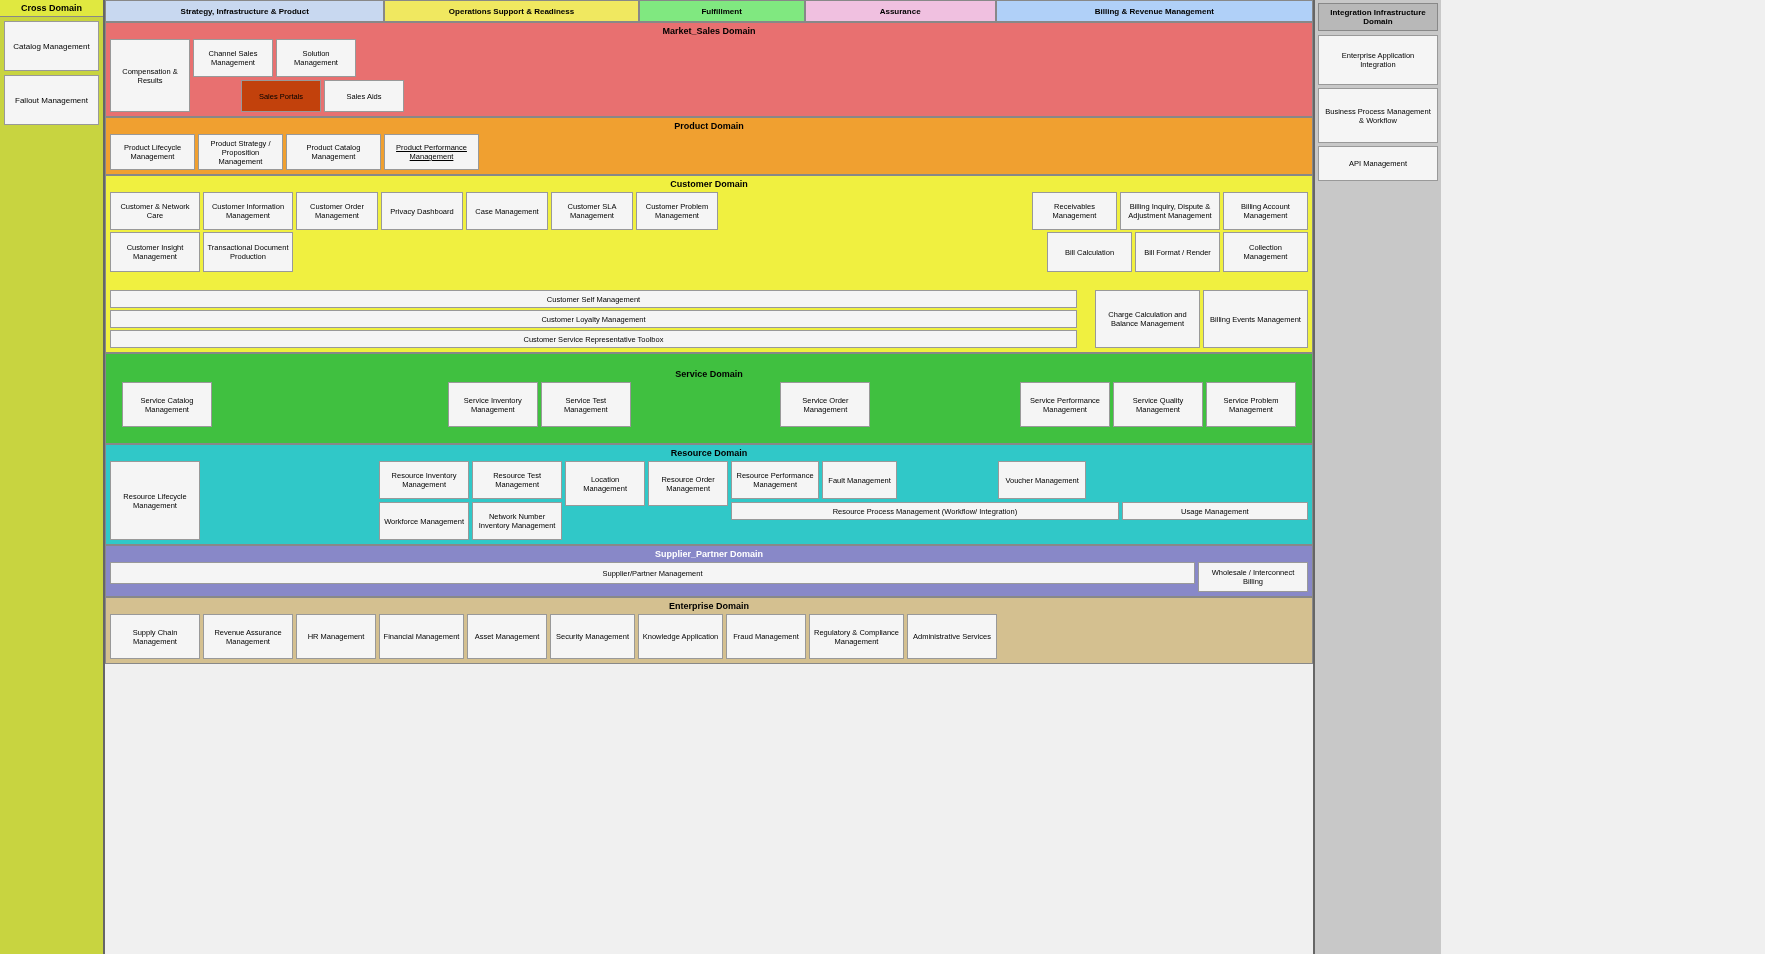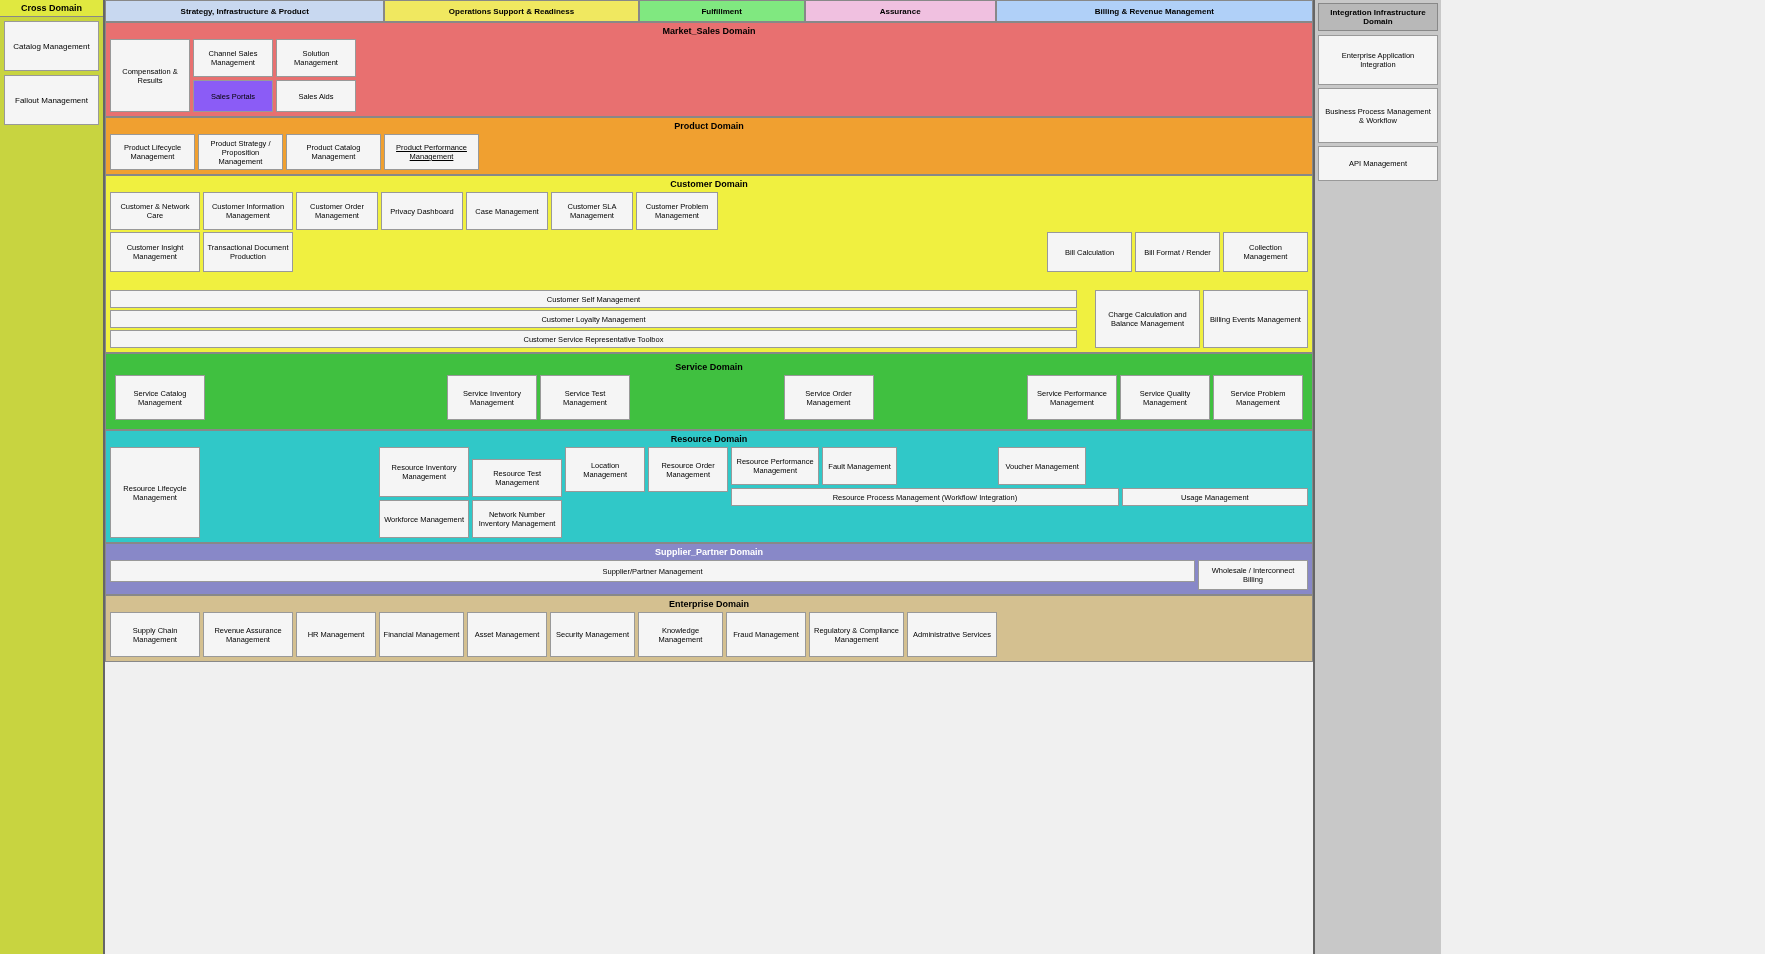--- a/index.html
+++ b/index.html
@@ -80,21 +80,21 @@
 
         <div style="display:flex; flex-direction:column; gap:3px; width:80px; flex-shrink:0;">
           <div style="background:#f5f5f5; border:1px solid #999; padding:3px; text-align:center; font-size:7.5px; min-height:38px; flex:1; display:flex; align-items:center; justify-content:center;">Compensation &amp; Results</div>
         </div>
         <div style="display:flex; flex-direction:column; gap:3px; flex:1.5;">
           <div style="display:flex; gap:3px;">
             <div style="background:#f5f5f5; border:1px solid #999; padding:3px; text-align:center; font-size:7.5px; width:80px; min-height:38px; display:flex; align-items:center; justify-content:center;">Channel Sales Management</div>
             <div style="background:#f5f5f5; border:1px solid #999; padding:3px; text-align:center; font-size:7.5px; width:80px; min-height:38px; display:flex; align-items:center; justify-content:center;">Solution Management</div>
           </div>
           <div style="display:flex; gap:3px;">
-            <div style="background:#8b5cf6; border:1px solid #999; padding:3px; text-align:center; font-size:7.5px; width:80px; min-height:32px; display:flex; align-items:center; justify-content:center;">Sales Portals</div>
+            <div style="background:#c2410c; border:1px solid #999; padding:3px; text-align:center; font-size:7.5px; width:80px; min-height:32px; display:flex; align-items:center; justify-content:center;margin-left:48px;">Sales Portals</div>
             <div style="background:#f5f5f5; border:1px solid #999; padding:3px; text-align:center; font-size:7.5px; width:80px; min-height:32px; display:flex; align-items:center; justify-content:center;">Sales Aids</div>
           </div>
         </div>
         <div style="flex:2.5;"></div>
       </div>
     </div>
 
     <div style="background:#f0a030; border:1px solid #888; flex-shrink:0; padding:2px;">
       <div style="text-align:center; font-weight:bold; font-size:9px; padding:1px;">Product Domain</div>
       <div style="display:flex; gap:3px; padding:2px;">
@@ -112,20 +112,25 @@
             <div style="background: rgb(245, 245, 245); border: 1px solid rgb(153, 153, 153); padding: 3px; text-align: center; font-size: 7.5px; width: 90px; min-height: 38px; display: flex; align-items: center; justify-content: center;">Customer &amp; Network Care</div>
             <div style="background: rgb(245, 245, 245); border: 1px solid rgb(153, 153, 153); padding: 3px; text-align: center; font-size: 7.5px; width: 90px; min-height: 38px; display: flex; align-items: center; justify-content: center;">Customer Information Management</div>
           </div>
           <div style="display: flex; gap: 3px; flex: 1 1 0%;">
             <div style="background: rgb(245, 245, 245); border: 1px solid rgb(153, 153, 153); padding: 3px; text-align: center; font-size: 7.5px; width: 82px; min-height: 38px; display: flex; align-items: center; justify-content: center;">Customer Order Management</div>
             <div style="background: rgb(245, 245, 245); border: 1px solid rgb(153, 153, 153); padding: 3px; text-align: center; font-size: 7.5px; width: 82px; min-height: 38px; display: flex; align-items: center; justify-content: center;">Privacy Dashboard</div>
             <div style="background: rgb(245, 245, 245); border: 1px solid rgb(153, 153, 153); padding: 3px; text-align: center; font-size: 7.5px; width: 82px; min-height: 38px; display: flex; align-items: center; justify-content: center;">Case Management</div>
             <div style="background: rgb(245, 245, 245); border: 1px solid rgb(153, 153, 153); padding: 3px; text-align: center; font-size: 7.5px; width: 82px; min-height: 38px; display: flex; align-items: center; justify-content: center;">Customer SLA Management</div>
             <div style="background: rgb(245, 245, 245); border: 1px solid rgb(153, 153, 153); padding: 3px; text-align: center; font-size: 7.5px; width: 82px; min-height: 38px; display: flex; align-items: center; justify-content: center;">Customer Problem Management</div>
           </div>
+          <div style="display: flex; gap: 3px;">
+            <div style="background: rgb(245, 245, 245); border: 1px solid rgb(153, 153, 153); padding: 3px; text-align: center; font-size: 7.5px; width: 85px; min-height: 38px; display: flex; align-items: center; justify-content: center;">Receivables Management</div>
+            <div style="background: rgb(245, 245, 245); border: 1px solid rgb(153, 153, 153); padding: 3px; text-align: center; font-size: 7.5px; width: 100px; min-height: 38px; display: flex; align-items: center; justify-content: center;">Billing Inquiry, Dispute &amp; Adjustment Management</div>
+            <div style="background: rgb(245, 245, 245); border: 1px solid rgb(153, 153, 153); padding: 3px; text-align: center; font-size: 7.5px; width: 85px; min-height: 38px; display: flex; align-items: center; justify-content: center;">Billing Account Management</div>
+          </div>
         </div>
         <div style="display: flex; gap: 3px; padding: 0px 2px 2px;">
           <div style="background: rgb(245, 245, 245); border: 1px solid rgb(153, 153, 153); padding: 3px; text-align: center; font-size: 7.5px; width: 90px; min-height: 40px; display: flex; align-items: center; justify-content: center;">Customer Insight Management</div>
           <div style="background: rgb(245, 245, 245); border: 1px solid rgb(153, 153, 153); padding: 3px; text-align: center; font-size: 7.5px; width: 90px; min-height: 40px; display: flex; align-items: center; justify-content: center;">Transactional Document Production</div>
           <div style="flex: 1 1 0%;"></div>
           <div style="display: flex; gap: 3px;">
             <div style="background: rgb(245, 245, 245); border: 1px solid rgb(153, 153, 153); padding: 3px; text-align: center; font-size: 7.5px; width: 85px; min-height: 38px; display: flex; align-items: center; justify-content: center;">Bill Calculation</div>
             <div style="background: rgb(245, 245, 245); border: 1px solid rgb(153, 153, 153); padding: 3px; text-align: center; font-size: 7.5px; width: 85px; min-height: 38px; display: flex; align-items: center; justify-content: center;">Bill Format / Render</div>
             <div style="background: rgb(245, 245, 245); border: 1px solid rgb(153, 153, 153); padding: 3px; text-align: center; font-size: 7.5px; width: 85px; min-height: 38px; display: flex; align-items: center; justify-content: center;">Collection Management</div>
           </div>
@@ -136,21 +141,21 @@
             <div style="background: rgb(245, 245, 245); border: 1px solid rgb(153, 153, 153); padding: 2px 4px; text-align: center; font-size: 7.5px; height: 18px; display: flex; align-items: center; justify-content: center;">Customer Loyalty Management</div>
             <div style="background: rgb(245, 245, 245); border: 1px solid rgb(153, 153, 153); padding: 2px 4px; text-align: center; font-size: 7.5px; height: 18px; display: flex; align-items: center; justify-content: center;">Customer Service Representative Toolbox</div>
           </div>
           <div style="display: flex; gap: 3px;">
             <div style="background: rgb(245, 245, 245); border: 1px solid rgb(153, 153, 153); padding: 3px; text-align: center; font-size: 7.5px; width: 105px; min-height: 40px; display: flex; align-items: center; justify-content: center;">Charge Calculation and Balance Management</div>
             <div style="background: rgb(245, 245, 245); border: 1px solid rgb(153, 153, 153); padding: 3px; text-align: center; font-size: 7.5px; width: 105px; min-height: 40px; display: flex; align-items: center; justify-content: center;">Billing Events Management</div>
           </div>
         </div>
       </div>
 
-    <div style="background:#40c040; border:1px solid #888; flex-shrink:0; padding:7px;">
+    <div style="background:#40c040; border:1px solid #888; flex-shrink:0; padding:14px;">
       <div style="text-align:center; font-weight:bold; font-size:9px; padding:1px;">Service Domain</div>
       <div style="display:flex; gap:3px; padding:2px;">
         <div style="background:#f5f5f5; border:1px solid #999; padding:3px; text-align:center; font-size:7.5px; width:90px; min-height:45px; display:flex; align-items:center; justify-content:center;">Service Catalog Management</div>
         <div style="flex:0.8;"></div>
         <div style="background:#f5f5f5; border:1px solid #999; padding:3px; text-align:center; font-size:7.5px; width:90px; min-height:45px; display:flex; align-items:center; justify-content:center;">Service Inventory Management</div>
         <div style="background:#f5f5f5; border:1px solid #999; padding:3px; text-align:center; font-size:7.5px; width:90px; min-height:45px; display:flex; align-items:center; justify-content:center;">Service Test Management</div>
         <div style="flex:0.5;"></div>
         <div style="background:#f5f5f5; border:1px solid #999; padding:3px; text-align:center; font-size:7.5px; width:90px; min-height:45px; display:flex; align-items:center; justify-content:center;">Service Order Management</div>
         <div style="flex:0.5;"></div>
         <div style="background:#f5f5f5; border:1px solid #999; padding:3px; text-align:center; font-size:7.5px; width:90px; min-height:45px; display:flex; align-items:center; justify-content:center;">Service Performance Management</div>
@@ -160,21 +165,21 @@
     </div>
 
     <div style="background:#30c8c8; border:1px solid #888; flex-shrink:0; padding:2px;">
       <div style="text-align:center; font-weight:bold; font-size:9px; padding:1px;">Resource Domain</div>
       <div style="display:flex; gap:3px; padding:2px; flex-wrap:wrap;">
         <div style="background:#f5f5f5; border:1px solid #999; padding:3px; text-align:center; font-size:7.5px; width:90px; min-height:45px; display:flex; align-items:center; justify-content:center;">Resource Lifecycle Management</div>
         <div style="flex:0.3;"></div>
         <div style="display:flex; flex-direction:column; gap:3px;">
           <div style="display:flex; gap:3px;">
             <div style="background:#f5f5f5; border:1px solid #999; padding:3px; text-align:center; font-size:7.5px; width:90px; min-height:38px; display:flex; align-items:center; justify-content:center;">Resource Inventory Management</div>
-            <div style="background:#f5f5f5; border:1px solid #999; padding:3px; text-align:center; font-size:7.5px; width:90px; min-height:38px; display:flex; align-items:center; justify-content:center;margin-top:12px;">Resource Test Management</div>
+            <div style="background:#f5f5f5; border:1px solid #999; padding:3px; text-align:center; font-size:7.5px; width:90px; min-height:38px; display:flex; align-items:center; justify-content:center;">Resource Test Management</div>
           </div>
           <div style="display:flex; gap:3px;">
             <div style="background:#f5f5f5; border:1px solid #999; padding:3px; text-align:center; font-size:7.5px; width:90px; min-height:38px; display:flex; align-items:center; justify-content:center;">Workforce Management</div>
             <div style="background:#f5f5f5; border:1px solid #999; padding:3px; text-align:center; font-size:7.5px; width:90px; min-height:38px; display:flex; align-items:center; justify-content:center;">Network Number Inventory Management</div>
           </div>
         </div>
         <div style="background:#f5f5f5; border:1px solid #999; padding:3px; text-align:center; font-size:7.5px; width:80px; min-height:45px; display:flex; align-items:center; justify-content:center; align-self:flex-start;">Location Management</div>
         <div style="background:#f5f5f5; border:1px solid #999; padding:3px; text-align:center; font-size:7.5px; width:80px; min-height:45px; display:flex; align-items:center; justify-content:center; align-self:flex-start;">Resource Order Management</div>
 
         <div style="display:flex; flex-direction:column; gap:3px; flex:1;">
@@ -202,21 +207,21 @@
 
     <div style="background:#d4c090; border:1px solid #888; flex-shrink:0; padding:2px;">
       <div style="text-align:center; font-weight:bold; font-size:9px; padding:1px;">Enterprise Domain</div>
       <div style="display:flex; gap:3px; padding:2px; flex-wrap:wrap;">
         <div style="background:#f5f5f5; border:1px solid #999; padding:3px; text-align:center; font-size:7.5px; width:90px; min-height:45px; display:flex; align-items:center; justify-content:center;">Supply Chain Management</div>
         <div style="background:#f5f5f5; border:1px solid #999; padding:3px; text-align:center; font-size:7.5px; width:90px; min-height:45px; display:flex; align-items:center; justify-content:center;">Revenue Assurance Management</div>
         <div style="background:#f5f5f5; border:1px solid #999; padding:3px; text-align:center; font-size:7.5px; width:80px; min-height:45px; display:flex; align-items:center; justify-content:center;">HR Management</div>
         <div style="background:#f5f5f5; border:1px solid #999; padding:3px; text-align:center; font-size:7.5px; width:85px; min-height:45px; display:flex; align-items:center; justify-content:center;">Financial Management</div>
         <div style="background:#f5f5f5; border:1px solid #999; padding:3px; text-align:center; font-size:7.5px; width:80px; min-height:45px; display:flex; align-items:center; justify-content:center;">Asset Management</div>
         <div style="background:#f5f5f5; border:1px solid #999; padding:3px; text-align:center; font-size:7.5px; width:85px; min-height:45px; display:flex; align-items:center; justify-content:center;">Security Management</div>
-        <div style="background:#f5f5f5; border:1px solid #999; padding:3px; text-align:center; font-size:7.5px; width:85px; min-height:45px; display:flex; align-items:center; justify-content:center;">Knowledge Management</div>
+        <div style="background:#f5f5f5; border:1px solid #999; padding:3px; text-align:center; font-size:7.5px; width:85px; min-height:45px; display:flex; align-items:center; justify-content:center;">Knowledge Application</div>
         <div style="background:#f5f5f5; border:1px solid #999; padding:3px; text-align:center; font-size:7.5px; width:80px; min-height:45px; display:flex; align-items:center; justify-content:center;">Fraud Management</div>
         <div style="background:#f5f5f5; border:1px solid #999; padding:3px; text-align:center; font-size:7.5px; width:95px; min-height:45px; display:flex; align-items:center; justify-content:center;">Regulatory &amp; Compliance Management</div>
         <div style="background:#f5f5f5; border:1px solid #999; padding:3px; text-align:center; font-size:7.5px; width:90px; min-height:45px; display:flex; align-items:center; justify-content:center;">Administrative Services</div>
       </div>
     </div>
 
   </div>
 
   <div class="right-col" style="width:128px; flex-shrink:0; background:#c8c8c8; border-left:2px solid #666; display:flex; flex-direction:column; padding:3px;">
     <div style="background:#b8b8b8; border:1px solid #888; text-align:center; font-weight:bold; padding:4px 2px; font-size:8px; margin-bottom:4px;">Integration Infrastructure Domain</div>

